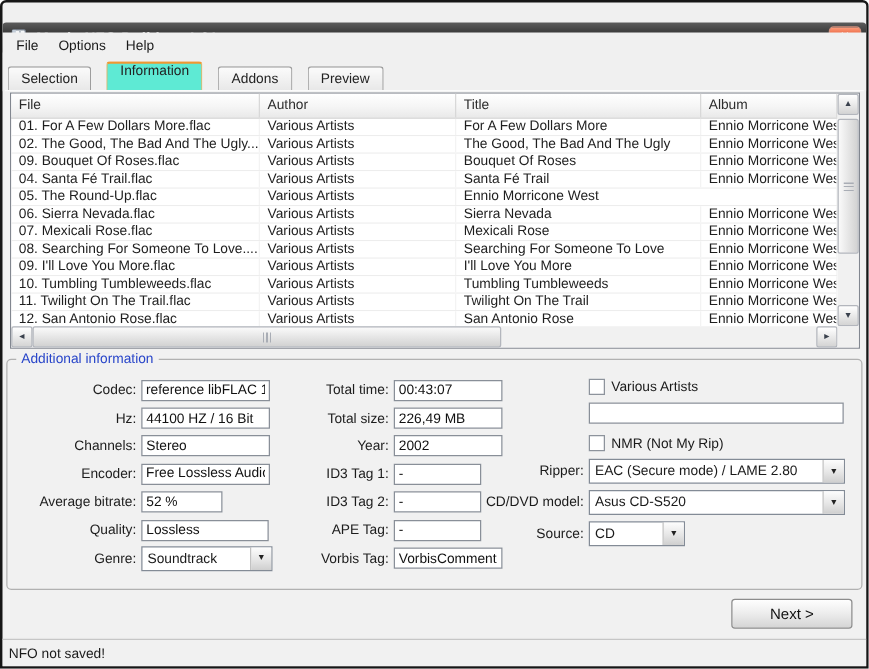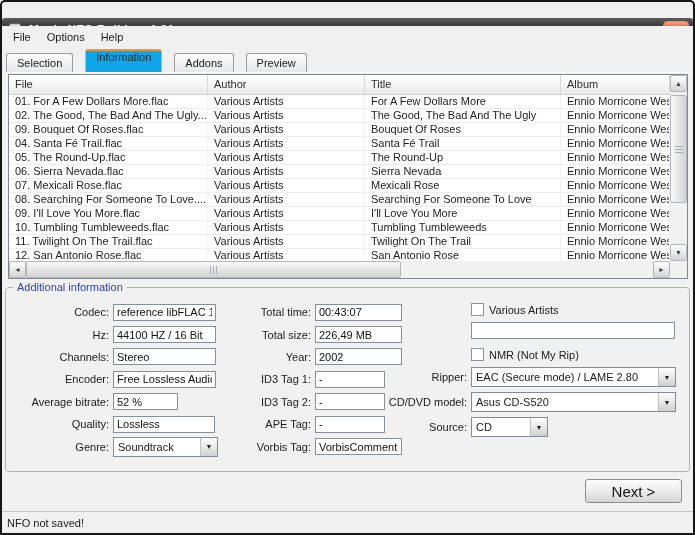--- a/index.html
+++ b/index.html
@@ -47,21 +47,21 @@
   }
   .tab {
     height: 20px; padding: 3px 10px 0 10px; margin-right: 12px;
     background: linear-gradient(180deg, #fbfbfb, #e7e7e7);
     border: 1px solid #9d9d9d; border-bottom: none;
     border-radius: 3px 3px 0 0;
     color: #222;
   }
   .tab.active {
     height: 25px; padding-top: 0;
-    background: #0ea5e9;
+    background: #5eead4;
     border: 1px solid #e9b15e;
     border-top: 2px solid var(--tab-accent);
     border-bottom: none;
     margin-bottom: -1px;
   }
   .page {
     position: absolute; left: 2px; right: 2px; top: 70px; bottom: 24px;
     background: #f1f1f1; border-top: 1px solid #fbfbfb;
   }
 
@@ -165,21 +165,21 @@
   .check-row { position: absolute; display: flex; align-items: center; }
   .abs-label { position: absolute; text-align: right; white-space: nowrap; }
   .abs-combo { position: absolute; }
   .abs-input { position: absolute; }
 
   
   .next-btn {
     position: absolute; left: 583px; top: 477px; width: 97px; height: 24px;
     background: linear-gradient(180deg, #fefefe, #ececec 50%, #d5d5d5);
     border: 1px solid #8c8c8c; border-radius: 3px;
-    font-family: "Liberation Sans", sans-serif; font-size: 15px; color: #111;
+    font-family: "Liberation Sans", sans-serif; font-size: 12px; color: #111;
     text-align: center;
   }
   .statusbar {
     position: absolute; left: 0; right: 0; bottom: 0; height: 22px;
     background: #f1f1f1; border-top: 1px solid #c6c6c6;
     display: flex; align-items: center; padding-left: 5px;
   }
 </style>
 </head>
 <body>
@@ -243,21 +243,20 @@
         </div>
         <div class="lv-row">
           <div class="cell c0">04. Santa Fé Trail.flac</div>
           <div class="cell c1">Various Artists</div>
           <div class="cell c2">Santa Fé Trail</div>
           <div class="cell c3">Ennio Morricone West</div>
         </div>
         <div class="lv-row">
           <div class="cell c0">05. The Round-Up.flac</div>
           <div class="cell c1">Various Artists</div>
-          <div class="cell c2">The Round-Up</div>
           <div class="cell c3">Ennio Morricone West</div>
         </div>
         <div class="lv-row">
           <div class="cell c0">06. Sierra Nevada.flac</div>
           <div class="cell c1">Various Artists</div>
           <div class="cell c2">Sierra Nevada</div>
           <div class="cell c3">Ennio Morricone West</div>
         </div>
         <div class="lv-row">
           <div class="cell c0">07. Mexicali Rose.flac</div>

